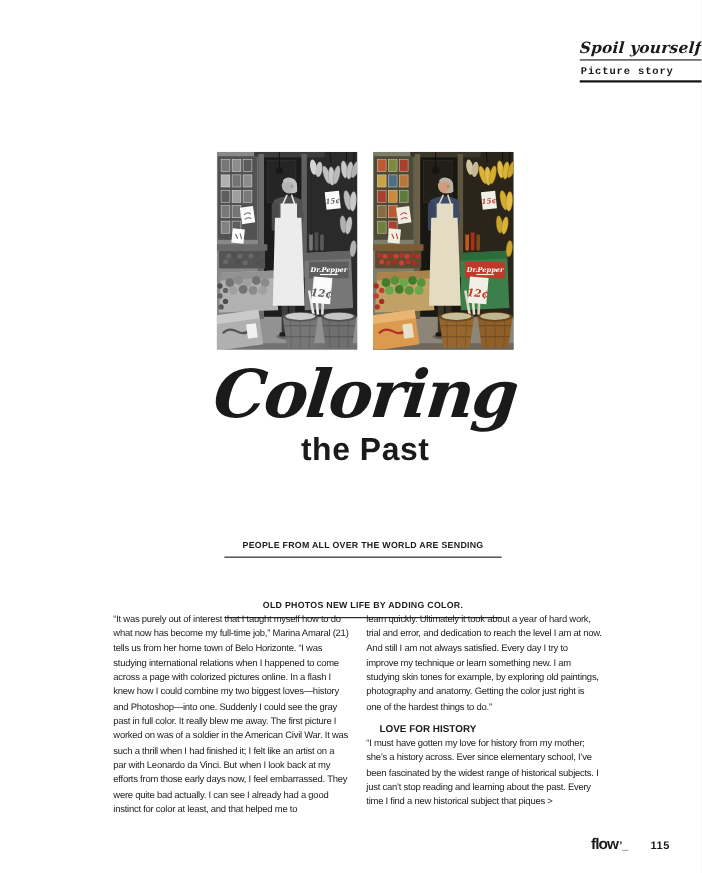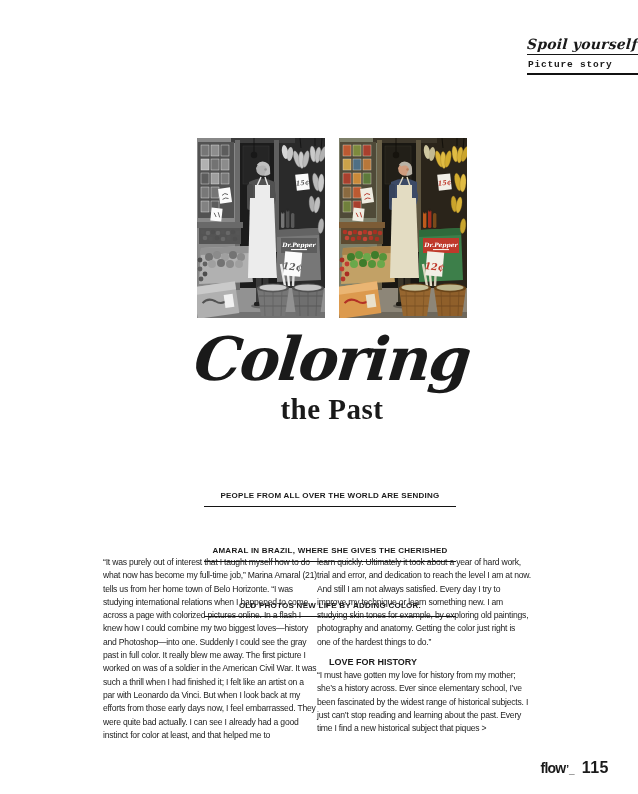--- a/index.html
+++ b/index.html
@@ -18,40 +18,40 @@
   
   .photos{position:absolute;left:197px;top:138px;display:flex;gap:14px;}
   .photo{width:128px;height:180px;overflow:hidden;}
   .photo svg{display:block;width:128px;height:180px;}
   .photo.bw svg{filter:grayscale(1) brightness(1.09) contrast(0.97);}
 
   
   .title-block{position:absolute;left:150px;top:322px;width:364px;text-align:center;}
   .title-script{font-family:"DejaVu Serif",serif;font-style:italic;font-weight:bold;
                 font-size:60px;line-height:74px;letter-spacing:-2px;transform:skewX(-6deg);}
-  .title-sub{font-family:Liberation Serif, serif;font-weight:900;font-size:29px;
+  .title-sub{font-family:Liberation Sans, sans-serif;font-weight:900;font-size:29px;
              letter-spacing:0.5px;line-height:30px;margin-top:-2px;}
 
   
   .standfirst{position:absolute;left:204px;top:452px;width:252px;text-align:center;}
   .sf-line{font-weight:bold;font-size:8px;letter-spacing:0.25px;height:18px;line-height:16.5px;
            border-bottom:1.4px solid #141414;white-space:nowrap;margin-top:36px;}
 
   
-  .columns{position:absolute;left:103px;top:556px;width:444px;display:flex;}
+  .columns{position:absolute;left:103px;top:556px;width:444px;display:flex;gap:16px;}
   .col{width:214px;}
   .col p{margin:0;font-size:8.6px;line-height:13.3px;letter-spacing:-0.22px;color:#1c1c1c;}
   .col h3{margin:7px 0 0 12px;font-size:9px;line-height:13px;letter-spacing:0;font-weight:bold;}
   .cont{font-size:8.6px;}
 
   
   .footer{position:absolute;right:29px;top:759px;display:flex;align-items:baseline;}
   .flow-logo{font-weight:900;font-size:14px;letter-spacing:-0.8px;}
   .flow-mark{font-weight:bold;font-size:10px;margin-left:1px;}
-  .page-num{font-weight:bold;font-size:16px;margin-left:7px;letter-spacing:0.5px;}
+  .page-num{font-weight:bold;font-size:10px;margin-left:20px;letter-spacing:0.5px;}
 </style>
 </head>
 <body>
 
 <div class="page">
 
   <div class="hdr">
     <div class="hdr-tagline">Spoil yourself</div>
     <div class="hdr-rule-thin"></div>
     <div class="hdr-category">Picture story</div>
@@ -266,21 +266,20 @@
     </div>
   </div>
 
   <div class="title-block">
     <div class="title-script">Coloring</div>
     <div class="title-sub">the Past</div>
   </div>
 
   <div class="standfirst">
     <div class="sf-line">PEOPLE FROM ALL OVER THE WORLD ARE SENDING</div>
-    <div class="sf-line">AMARAL IN BRAZIL, WHERE SHE GIVES THE CHERISHED</div>
     <div class="sf-line">OLD PHOTOS NEW LIFE BY ADDING COLOR.</div>
   </div>
 
   <div class="columns">
     <div class="col">
       <p>“It was purely out of interest that I taught myself how to do what now has become my full-time job,” Marina Amaral (21) tells us from her home town of Belo Horizonte. “I was studying international relations when I happened to come across a page with colorized pictures online. In a flash I knew how I could combine my two biggest loves—history and Photoshop—into one. Suddenly I could see the gray past in full color. It really blew me away. The first picture I worked on was of a soldier in the American Civil War. It was such a thrill when I had finished it; I felt like an artist on a par with Leonardo da Vinci. But when I look back at my efforts from those early days now, I feel embarrassed. They were quite bad actually. I can see I already had a good instinct for color at least, and that helped me to</p>
     </div>
     <div class="col">
       <p>learn quickly. Ultimately it took about a year of hard work, trial and error, and dedication to reach the level I am at now. And still I am not always satisfied. Every day I try to improve my technique or learn something new. I am studying skin tones for example, by exploring old paintings, photography and anatomy. Getting the color just right is one of the hardest things to do.”</p>
       <h3>LOVE FOR HISTORY</h3>

